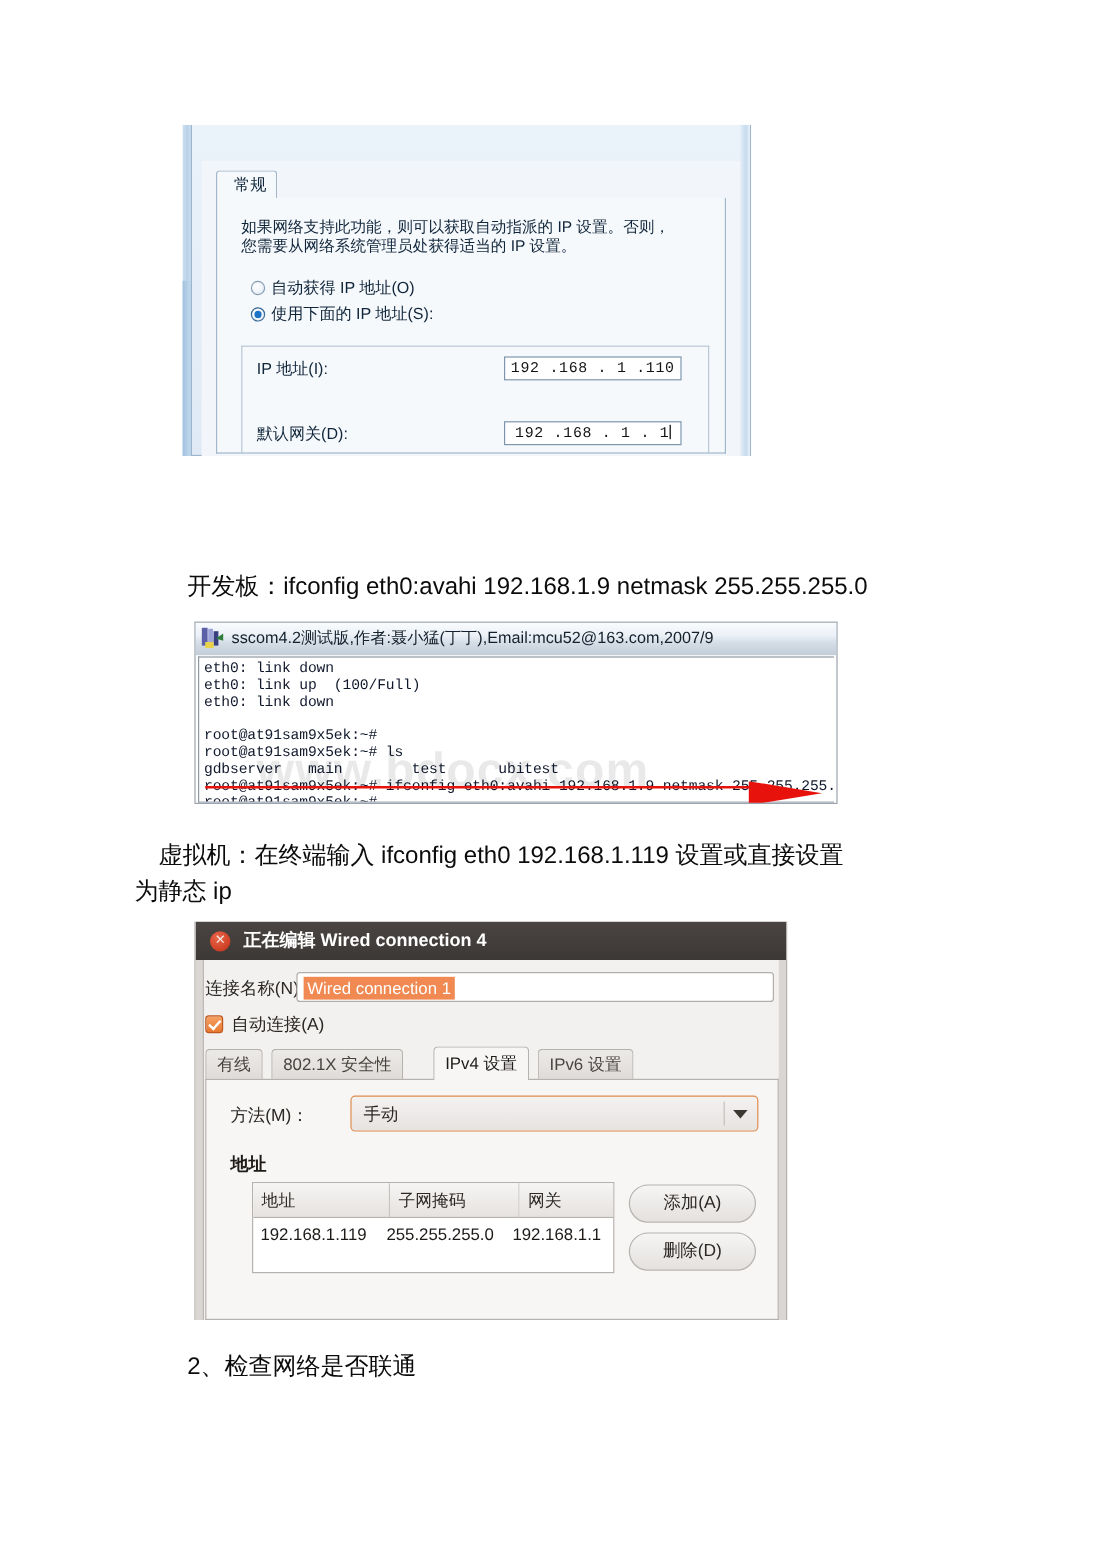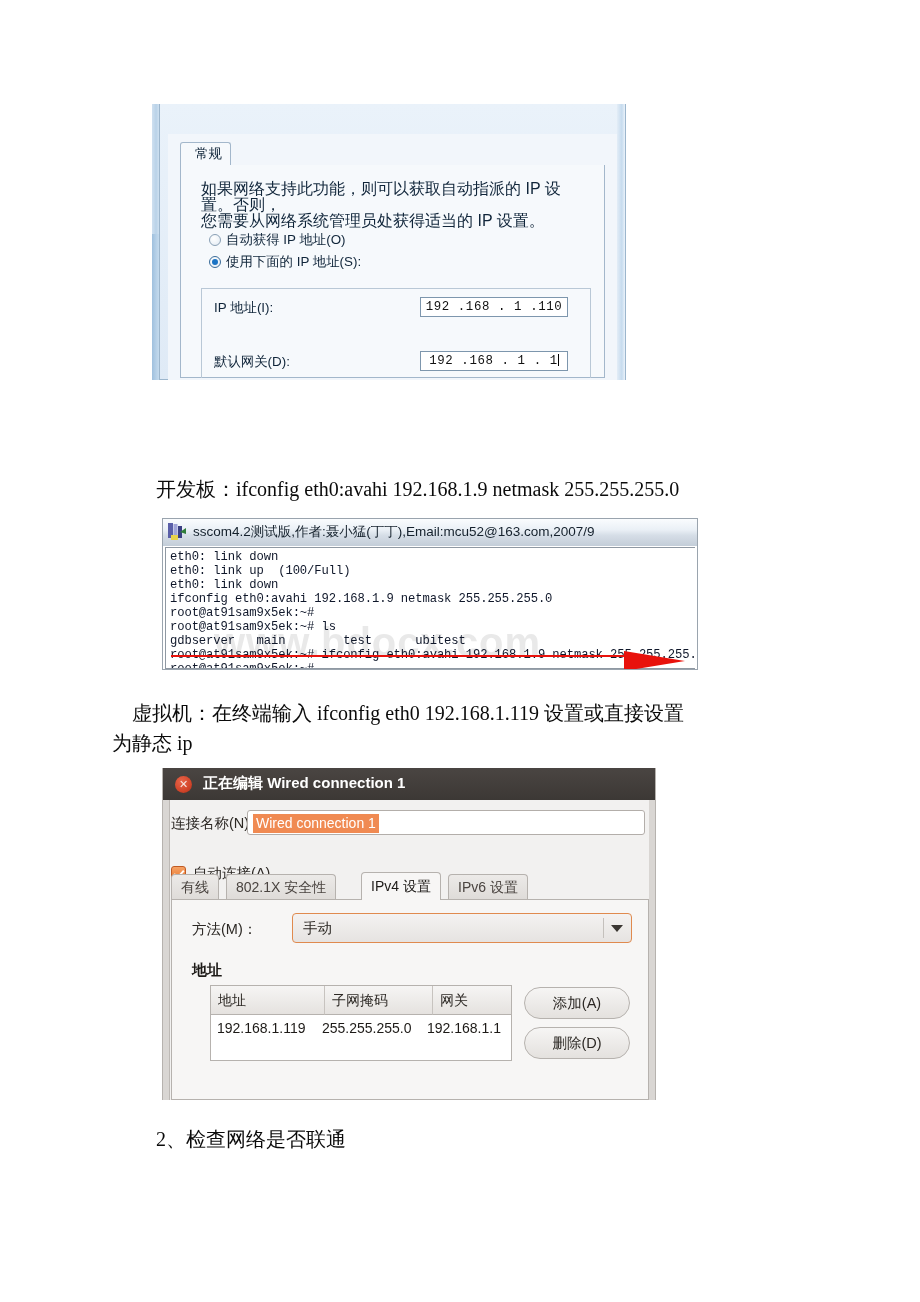--- a/index.html
+++ b/index.html
@@ -12,21 +12,21 @@
     height: 1302px;
     position: relative;
     font-family: "Liberation Serif", "DejaVu Serif", serif;
     color: #000000;
     overflow: hidden;
   }
 
   
   .doc-para {
     position: absolute;
-    font-family: Liberation Serif, serif;
+    font-family: Liberation Sans, sans-serif;
     font-size: 20px;
     line-height: 30px;
     color: #0b0b0b;
     white-space: pre-wrap;
   }
 
   
   #fig-win {
     position: absolute;
     left: 152px;
@@ -148,21 +148,21 @@
     width: 425px; height: 213px;
     border: 1px solid #a3b7cb;
     border-top: none;
     background: #f6f9fc;
     box-sizing: border-box;
   }
   .win-desc {
     position: absolute;
     left: 20px; top: 16px;
     width: 390px;
-    font-size: 16px;
+    font-size: 13px;
     line-height: 16px;
     color: #10253a;
     white-space: pre-line;
   }
   .win-radio-row {
     position: absolute;
     font-size: 13.4px;
     color: #10253a;
     white-space: nowrap;
   }
@@ -374,21 +374,20 @@
     color: #ffffff;
     font-size: 14px;
     padding: 1px 3px 2px 3px;
     white-space: nowrap;
   }
   .ub-check-row {
     position: absolute;
     left: 8px; top: 76px;
     height: 22px;
     white-space: nowrap;
-    margin-top: 20px;
   }
   .ub-check {
     display: inline-block;
     width: 15px; height: 15px;
     border: 1px solid #c05a22;
     border-radius: 3px;
     background: linear-gradient(to bottom,#f6a265 0%, #e8782f 100%);
     vertical-align: -3px;
     margin-right: 7px;
     position: relative;
@@ -613,39 +612,38 @@
       <path d="M12 9 L18 5 L18 11 Z" fill="#2f7d3a"></path>
     </svg>
     <div class="ss-title-text">sscom4.2测试版,作者:聂小猛(丁丁),Email:mcu52@163.com,2007/9</div>
   </div>
 
   <div class="ss-console">
     <div class="ss-watermark">www.bdocx.com</div>
     <div class="ss-line" style="top:2px;">eth0: link down</div>
     <div class="ss-line" style="top:16px;">eth0: link up  (100/Full)</div>
     <div class="ss-line" style="top:30px;">eth0: link down</div>
-    <div class="ss-line" style="top:44px;">ifconfig eth0:avahi 192.168.1.9 netmask 255.255.255.0</div>
     <div class="ss-line" style="top:58px;">root@at91sam9x5ek:~#</div>
     <div class="ss-line" style="top:72px;">root@at91sam9x5ek:~# ls</div>
     <div class="ss-line" style="top:86px;">gdbserver   main        test      ubitest</div>
     <div class="ss-line" style="top:100px;">root@at91sam9x5ek:~# ifconfig eth0:avahi 192.168.1.9 netmask 255.255.255.0</div>
     <div class="ss-line" style="top:114px;">root@at91sam9x5ek:~#</div>
   </div>
 
   <svg class="ss-arrow" viewBox="0 0 516 20">
     <line x1="2" y1="5" x2="470" y2="5" stroke="#e8120c" stroke-width="2"></line>
     <polygon points="455,0 516,10 455,20" fill="#e8120c"></polygon>
   </svg>
 </div>
 
 <div id="fig-ubuntu">
 
   <div class="ub-titlebar">
     <div class="ub-close">✕</div>
-    <div class="ub-title-text">正在编辑 Wired connection 1</div>
+    <div class="ub-title-text">正在编辑 Wired connection 4</div>
   </div>
 
   <div class="ub-leftsliver"></div>
   <div class="ub-rightsliver"></div>
 
   <div class="ub-row-name">
     <div class="ub-label" style="left:0px; top:4px;">连接名称(N)：</div>
     <div class="ub-entry">
       <span class="ub-entry-sel">Wired connection 1</span>
     </div>

